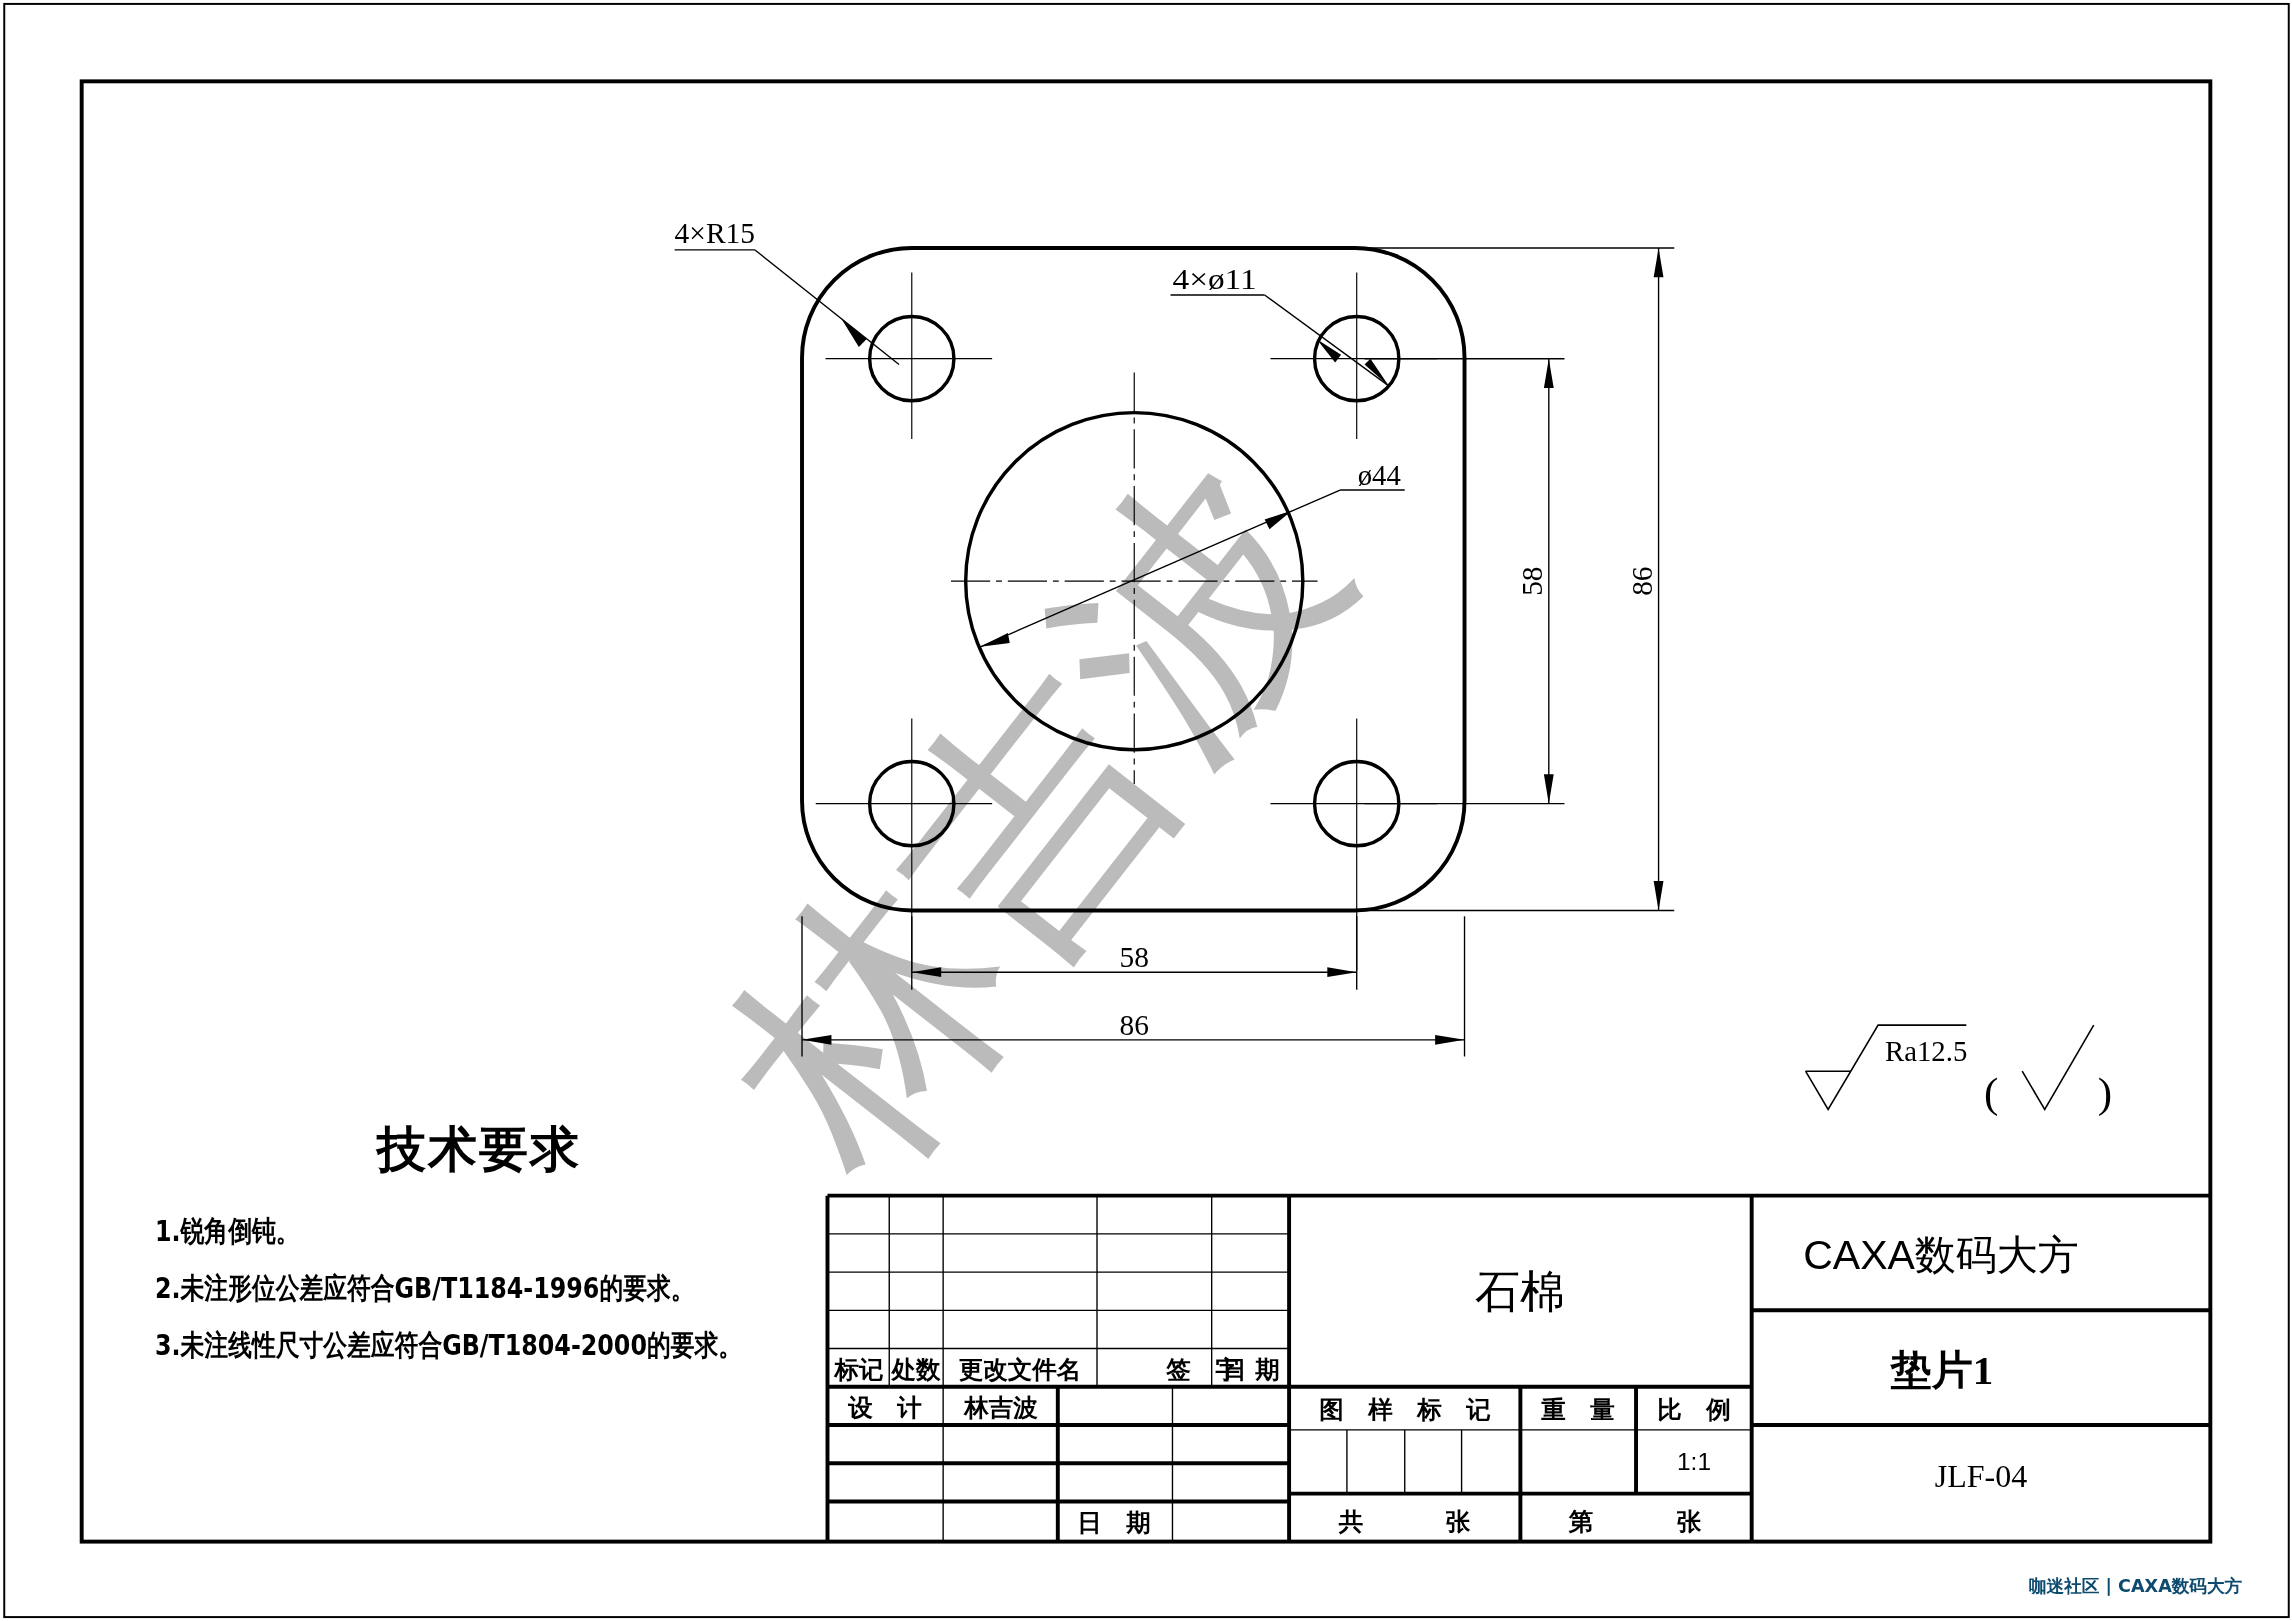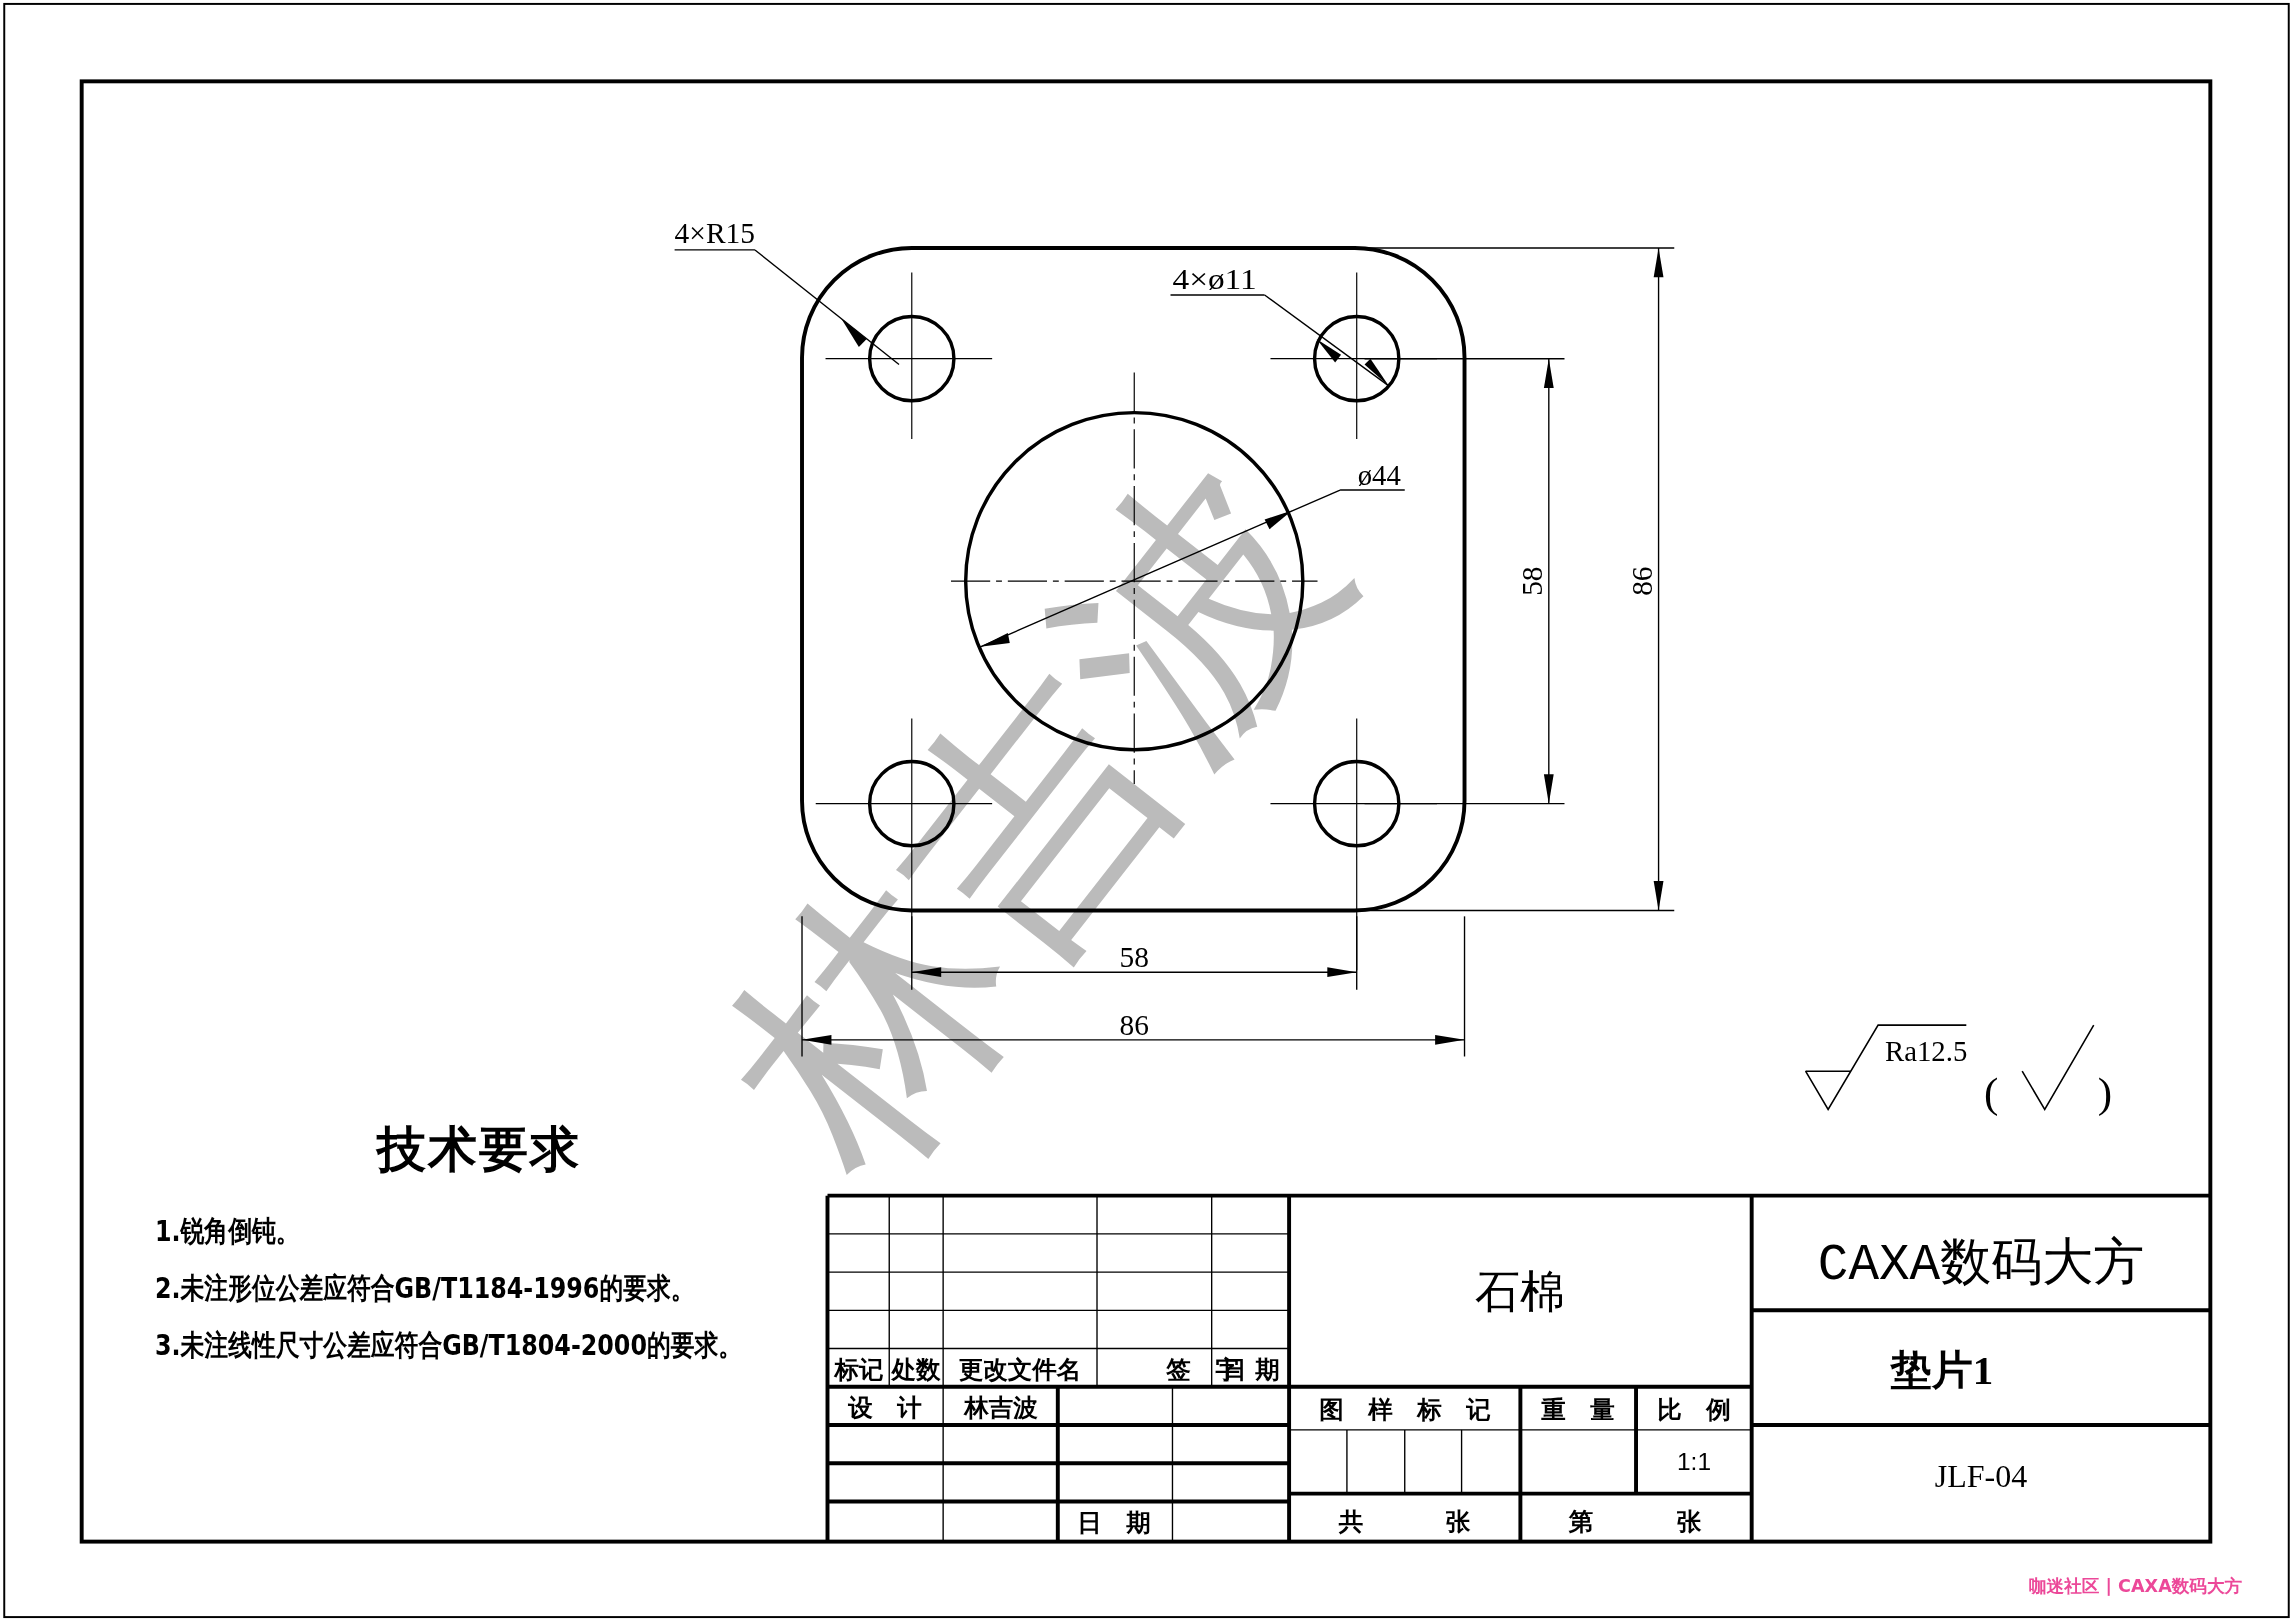--- a/index.html
+++ b/index.html
@@ -5,21 +5,21 @@
     html, body { margin: 0; padding: 0; background: #ffffff; }
     body { width: 2293px; height: 1621px; position: relative; overflow: hidden;
            font-family: "Liberation Serif", "DejaVu Serif", serif; color: #000; }
     #drawing { position: absolute; left: 0; top: 0; width: 2293px; height: 1621px; }
     .dimtxt { font-family: "Liberation Sans Narrow", "Liberation Serif", serif; font-size: 30px; }
     .cn { font-family: "DejaVu Sans", sans-serif; }
     .tech-title { position: absolute; left: 377px; top: 1117px; font-size: 49px; font-weight: bold; letter-spacing: 2px; }
     .tech-item { position: absolute; left: 155px; font-size: 29px; font-weight: bold; transform: scaleX(0.82); transform-origin: left center; white-space: nowrap; }
     .cell-text { position: absolute; font-size: 24.5px; font-weight: bold; white-space: nowrap; transform: translateX(-50%); }
     .big-text { position: absolute; white-space: nowrap; transform: translateX(-50%); }
-    .wm-footer { position: absolute; left: 2029px; top: 1574px; font-size: 17.6px; color: #ec4899; font-weight: bold; white-space: nowrap; }
+    .wm-footer { position: absolute; left: 2029px; top: 1574px; font-size: 17.6px; color: #0c4a6e; font-weight: bold; white-space: nowrap; }
   </style>
 </head>
 <body>
 
 <svg id="drawing" viewBox="0 0 2339 1654" xmlns="http://www.w3.org/2000/svg">
 
   <rect x="4" y="4" width="2331" height="1646" fill="none" stroke="#000" stroke-width="2"></rect>
 
   <rect x="83" y="83" width="2172" height="1490" fill="none" stroke="#000" stroke-width="4"></rect>
 
@@ -162,18 +162,18 @@
 <div class="cell-text cn" style="left:1405px; top:1393px;">图　样　标　记</div>
 <div class="cell-text cn" style="left:1578px; top:1393px;">重　量</div>
 <div class="cell-text cn" style="left:1694px; top:1393px;">比　例</div>
 <div class="cell-text" style="left:1694px; top:1448px; font-weight:normal; font-family:Liberation Sans, sans-serif;">1:1</div>
 
 <div class="cell-text cn" style="left:1351px; top:1505px;">共</div>
 <div class="cell-text cn" style="left:1458px; top:1505px;">张</div>
 <div class="cell-text cn" style="left:1581px; top:1505px;">第</div>
 <div class="cell-text cn" style="left:1689px; top:1505px;">张</div>
 
-<div class="big-text" style="left:1981px; top:1228px; font-size:51px; font-family:Liberation Mono, monospace;">CAXA数码大方</div>
+<div class="big-text" style="left:1941px; top:1228px; font-size:41px; font-family:Liberation Sans, sans-serif;">CAXA数码大方</div>
 <div class="big-text" style="left:1942px; top:1343px; font-size:41px; font-family:'Liberation Serif', serif;font-weight:bold;">垫片1</div>
 <div class="big-text" style="left:1981px; top:1458px; font-size:32px; font-family:'Liberation Serif', serif;">JLF-04</div>
 
 <div class="wm-footer cn">咖迷社区 | CAXA数码大方</div>
 
 
 </body></html>

